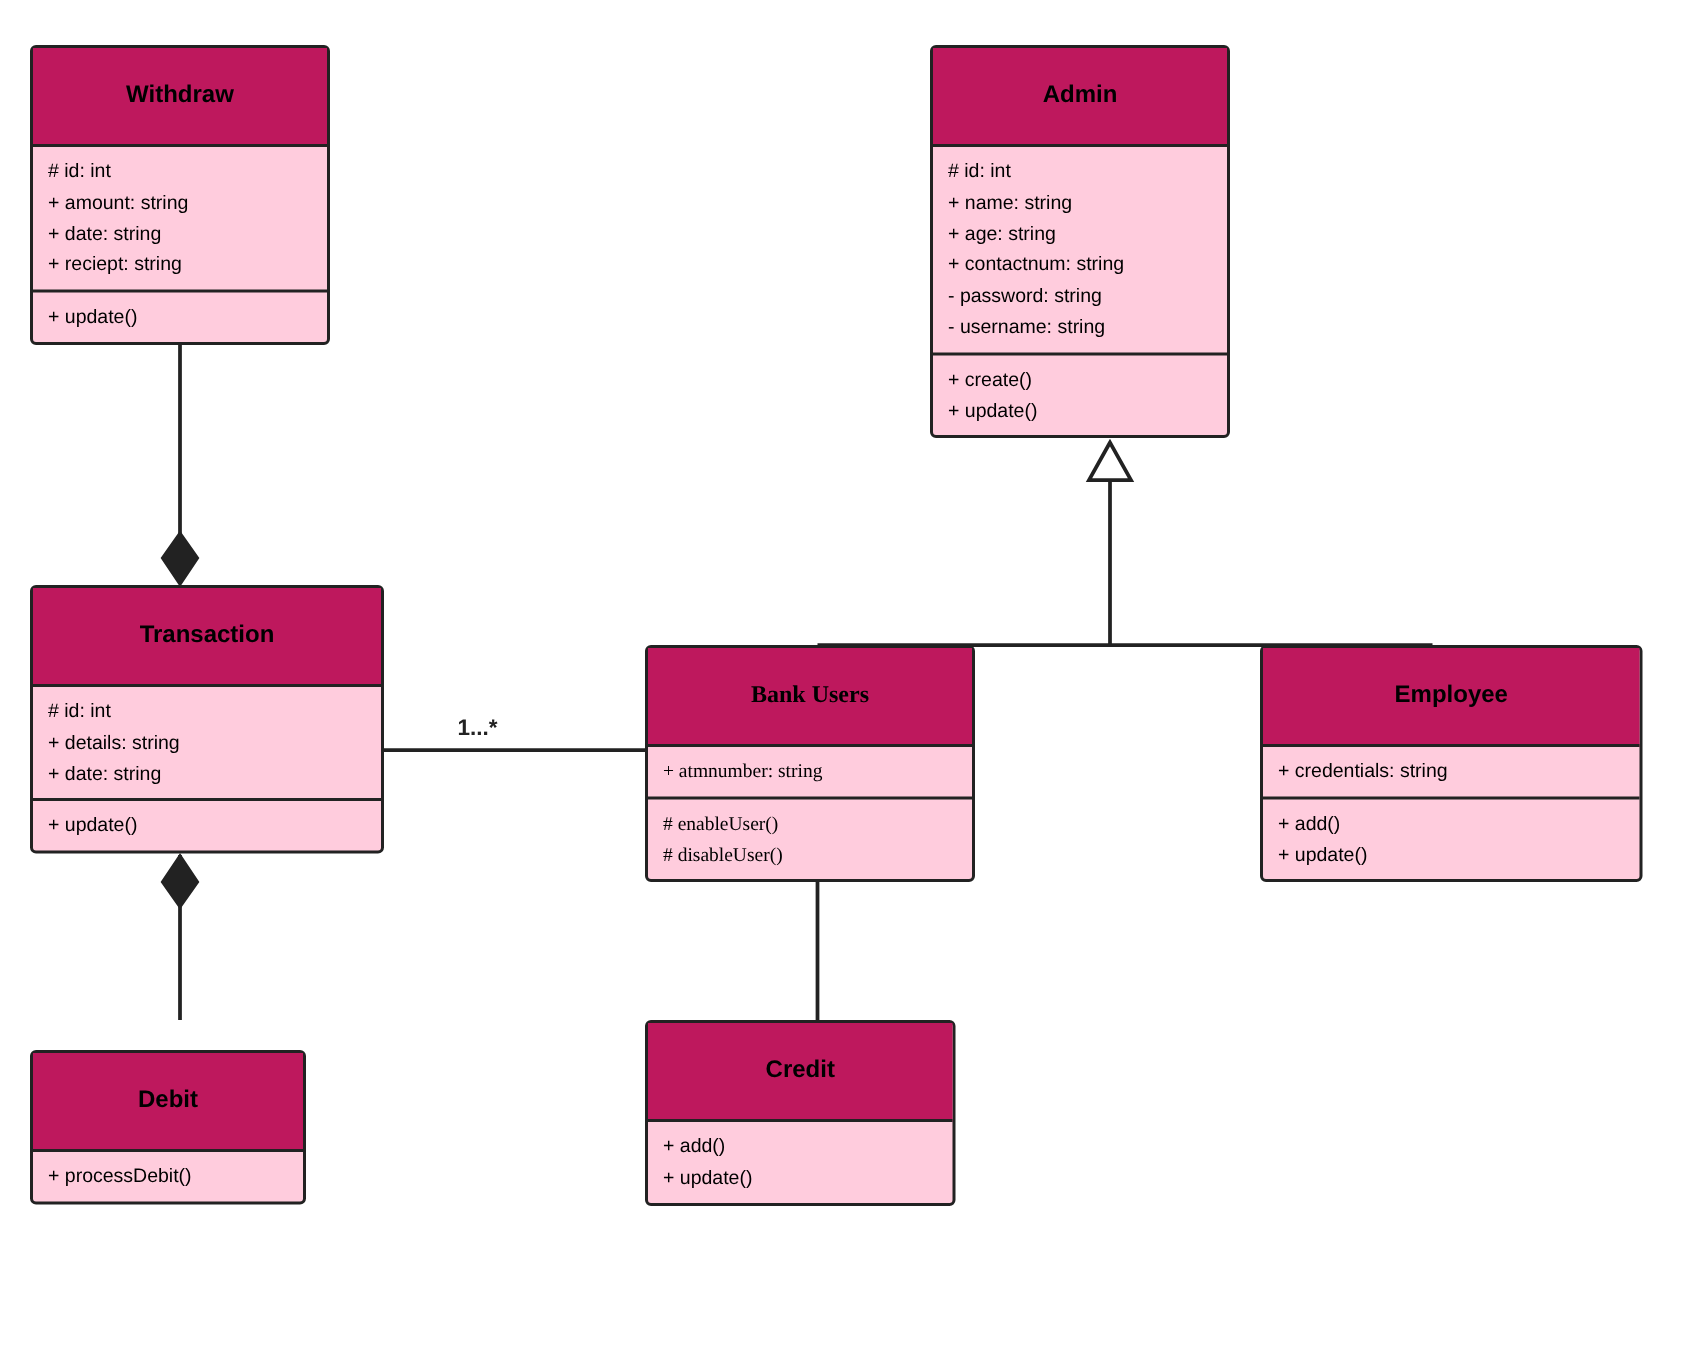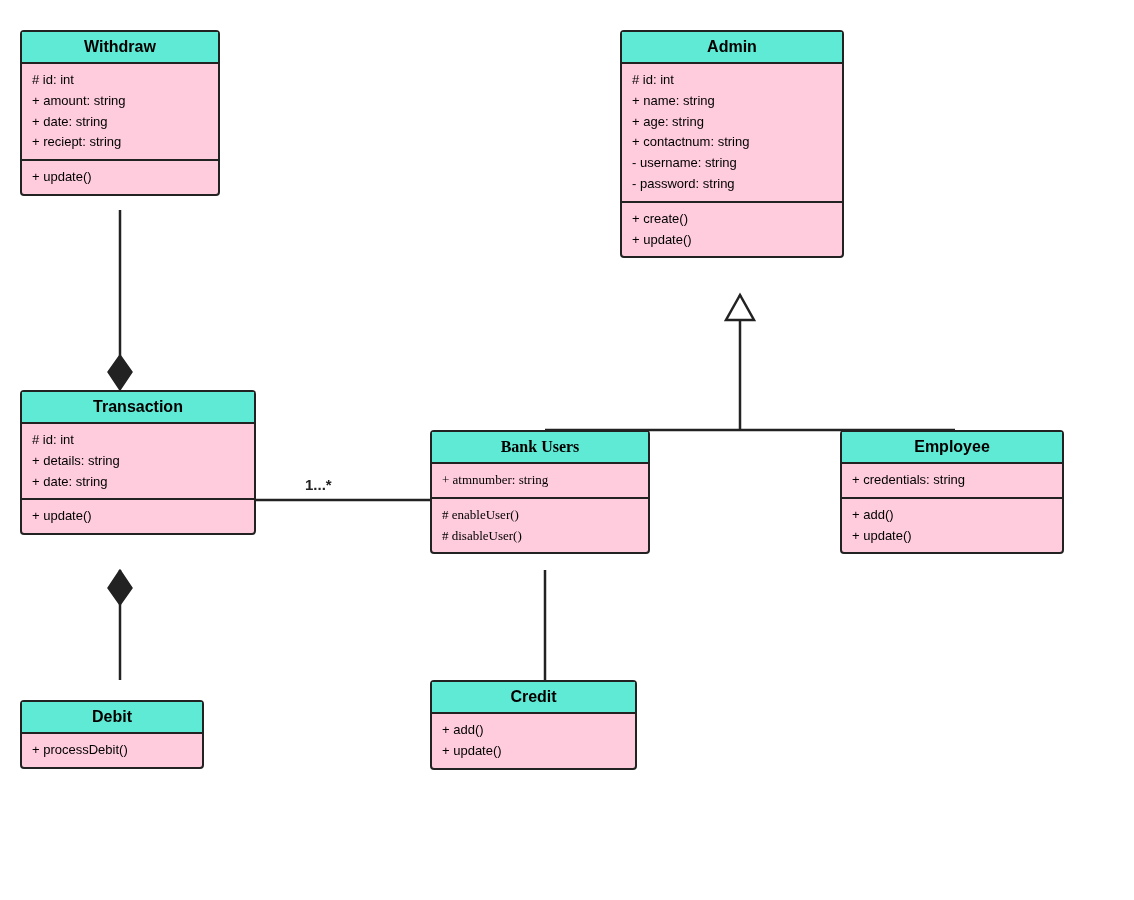--- a/index.html
+++ b/index.html
@@ -17,23 +17,23 @@
       height: 900px;
     }
     .uml-class {
       position: absolute;
       border: 2px solid #222;
       border-radius: 4px;
       background: #ffccdd;
       min-width: 160px;
     }
     .uml-class-header {
-      background: #5eead4;
+      background: #be185d;
       border-bottom: 2px solid #222;
-      padding: 6px 10px;
+      padding: 23px 10px;
       text-align: center;
       font-weight: bold;
       font-size: 16px;
     }
     .uml-class-section {
       border-bottom: 2px solid #222;
       padding: 6px 10px;
       font-size: 13px;
       line-height: 1.6;
     }
@@ -103,48 +103,48 @@
     </div>
   </div>
 
   <div class="uml-class" style="left:20px; top:700px; width:184px;">
     <div class="uml-class-header">Debit</div>
     <div class="uml-class-section">
       <div>+ processDebit()</div>
     </div>
   </div>
 
-  <div class="uml-class" style="left:620px; top:30px; width:224px;">
+  <div class="uml-class" style="left:620px; top:30px; width:200px;">
     <div class="uml-class-header">Admin</div>
     <div class="uml-class-section">
       <div># id: int</div>
       <div>+ name: string</div>
       <div>+ age: string</div>
       <div>+ contactnum: string</div>
+      <div>- password: string</div>
       <div>- username: string</div>
-      <div>- password: string</div>
     </div>
     <div class="uml-class-section">
       <div>+ create()</div>
       <div>+ update()</div>
     </div>
   </div>
 
   <div class="uml-class" style="left:430px; top:430px; width:220px;font-family:Liberation Serif, serif;">
     <div class="uml-class-header">Bank Users</div>
     <div class="uml-class-section">
       <div>+ atmnumber: string</div>
     </div>
     <div class="uml-class-section">
       <div># enableUser()</div>
       <div># disableUser()</div>
     </div>
   </div>
 
-  <div class="uml-class" style="left:840px; top:430px; width:224px;">
+  <div class="uml-class" style="left:840px; top:430px; width:255px;">
     <div class="uml-class-header">Employee</div>
     <div class="uml-class-section">
       <div>+ credentials: string</div>
     </div>
     <div class="uml-class-section">
       <div>+ add()</div>
       <div>+ update()</div>
     </div>
   </div>
 

